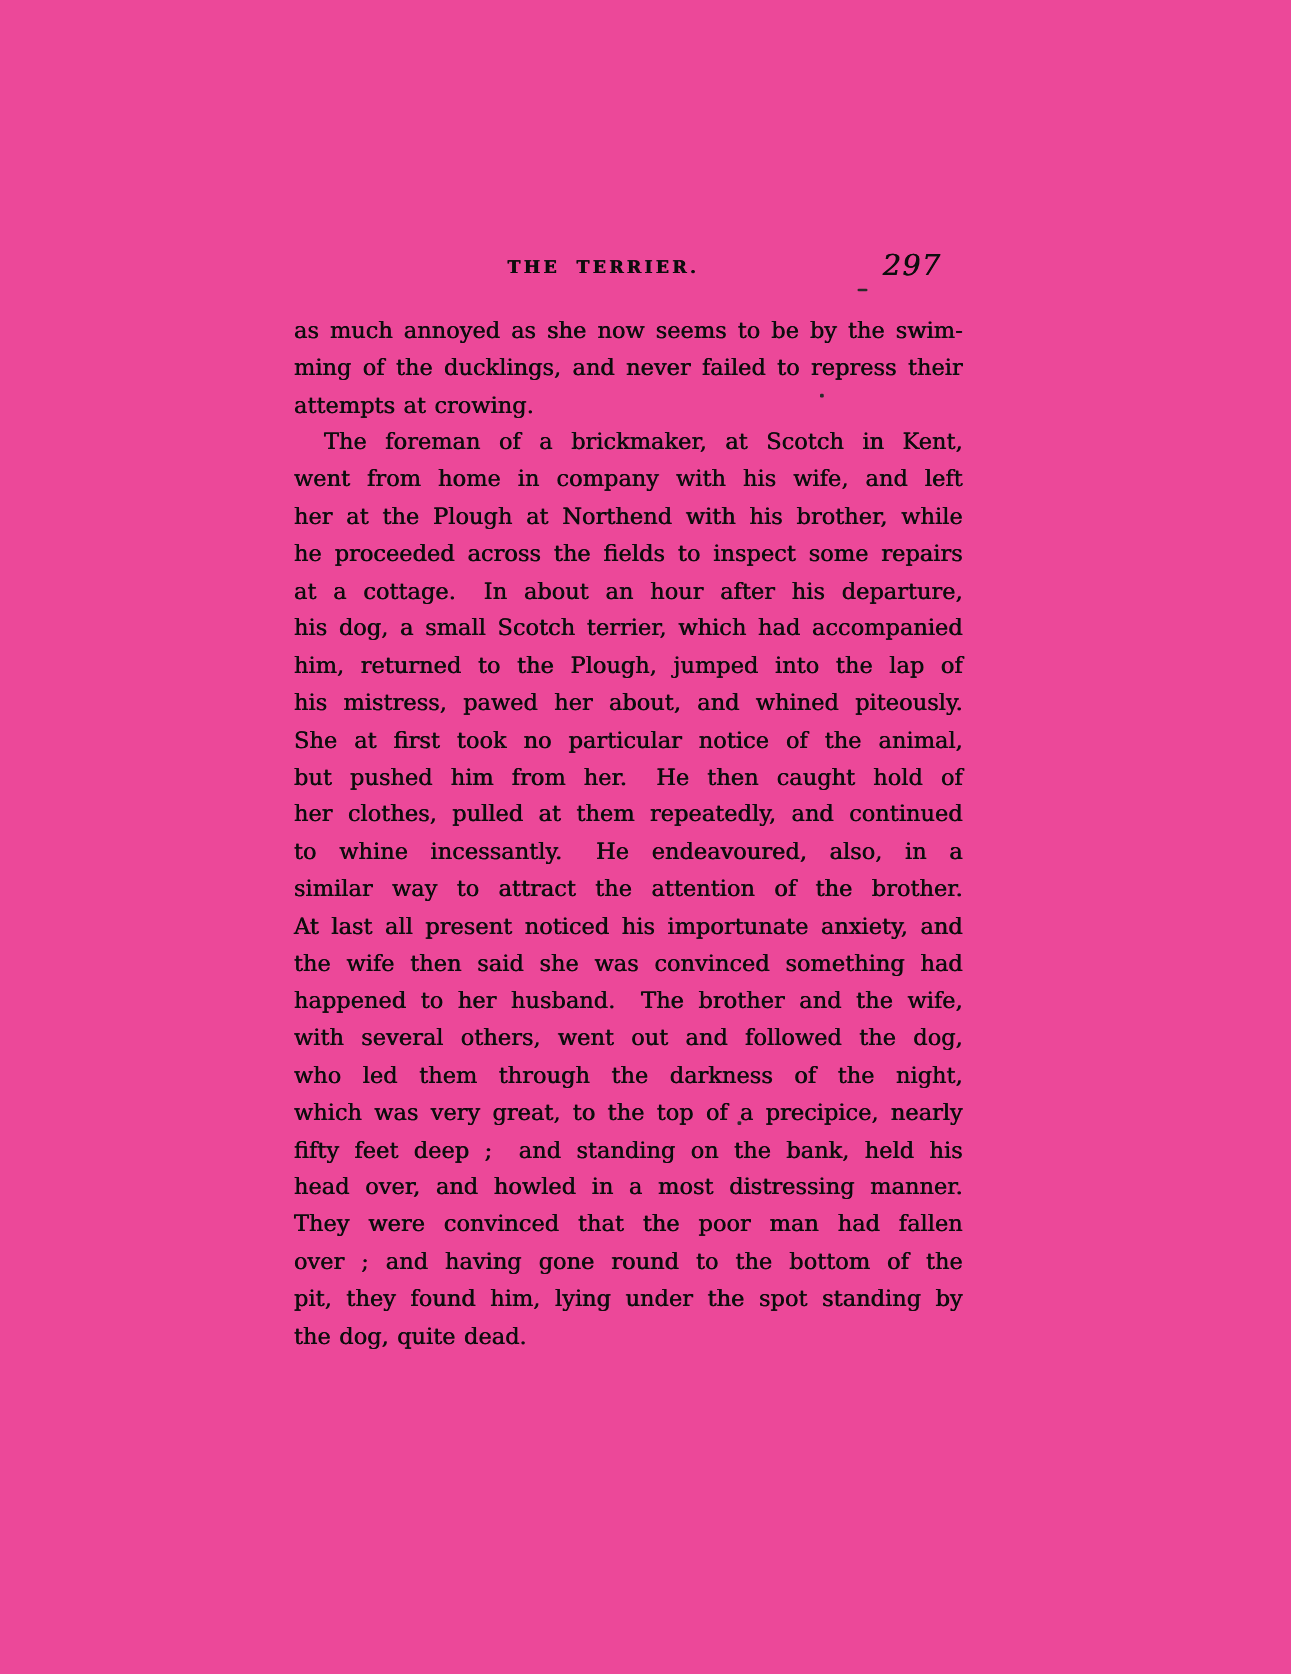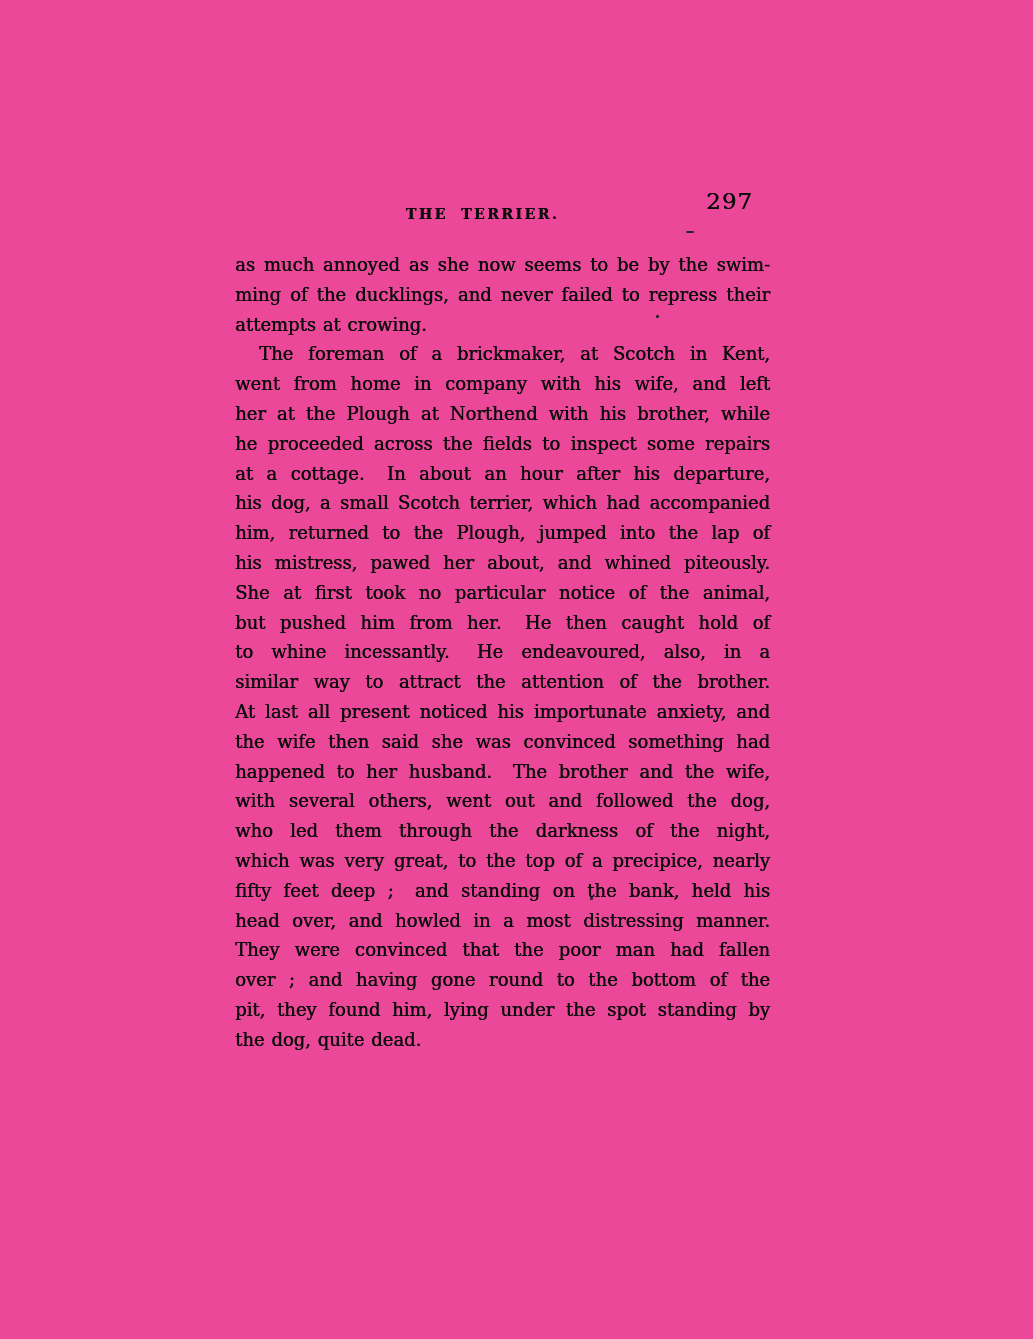--- a/index.html
+++ b/index.html
@@ -32,25 +32,26 @@
     font-size: 14px;
     font-weight: bold;
     letter-spacing: 2.5px;
     word-spacing: 6px;
     text-shadow: 0.4px 0 0 currentColor;
     white-space: nowrap;
   }
   .page-number {
     position: absolute;
     right: 17px;
-    top: 188px;
+    top: 200px;
     font-size: 23px;
     font-weight: 500;
     letter-spacing: 1px;
     text-shadow: 0.5px 0 0 currentColor;
+    font-style: italic;
   }
   .body-text {
     position: absolute;
     left: 235px;
     top: 250px;
     width: 535px;
     font-size: 18px;
     line-height: 29.8px;
     text-shadow: 0.45px 0 0 currentColor;
     word-spacing: 1px;
@@ -95,20 +96,21 @@
       <div class="line indent">The foreman of a brickmaker, at Scotch in Kent,</div>
       <div class="line">went from home in company with his wife, and left</div>
       <div class="line">her at the Plough at Northend with his brother, while</div>
       <div class="line">he proceeded across the fields to inspect some repairs</div>
       <div class="line">at a cottage.  In about an hour after his departure,</div>
       <div class="line">his dog, a small Scotch terrier, which had accompanied</div>
       <div class="line">him, returned to the Plough, jumped into the lap of</div>
       <div class="line">his mistress, pawed her about, and whined piteously.</div>
       <div class="line">She at first took no particular notice of the animal,</div>
       <div class="line">but pushed him from her.  He then caught hold of</div>
+      <div class="line">her clothes, pulled at them repeatedly, and continued</div>
       <div class="line">to whine incessantly.  He endeavoured, also, in a</div>
       <div class="line">similar way to attract the attention of the brother.</div>
       <div class="line">At last all present noticed his importunate anxiety, and</div>
       <div class="line">the wife then said she was convinced something had</div>
       <div class="line">happened to her husband.  The brother and the wife,</div>
       <div class="line">with several others, went out and followed the dog,</div>
       <div class="line">who led them through the darkness of the night,</div>
       <div class="line">which was very great, to the top of a precipice, nearly</div>
       <div class="line">fifty feet deep ;  and standing on the bank, held his</div>
       <div class="line">head over, and howled in a most distressing manner.</div>

